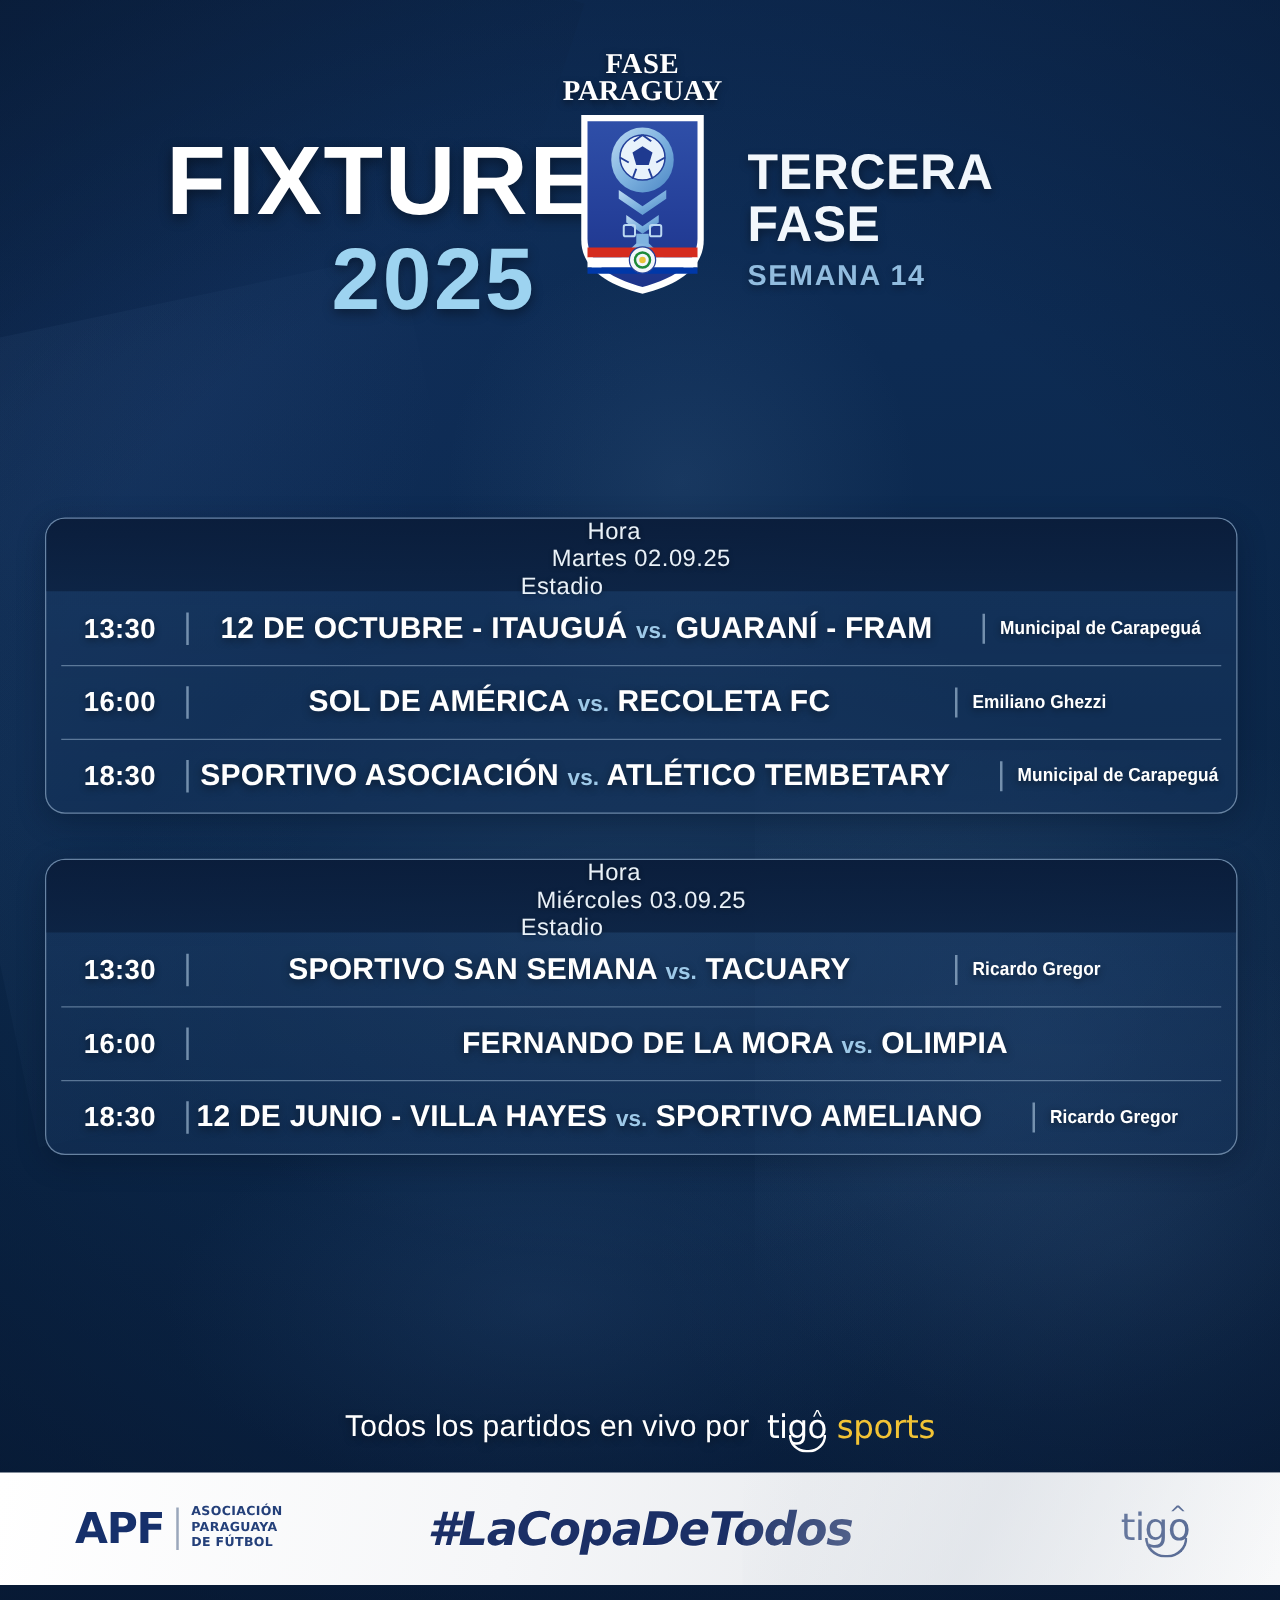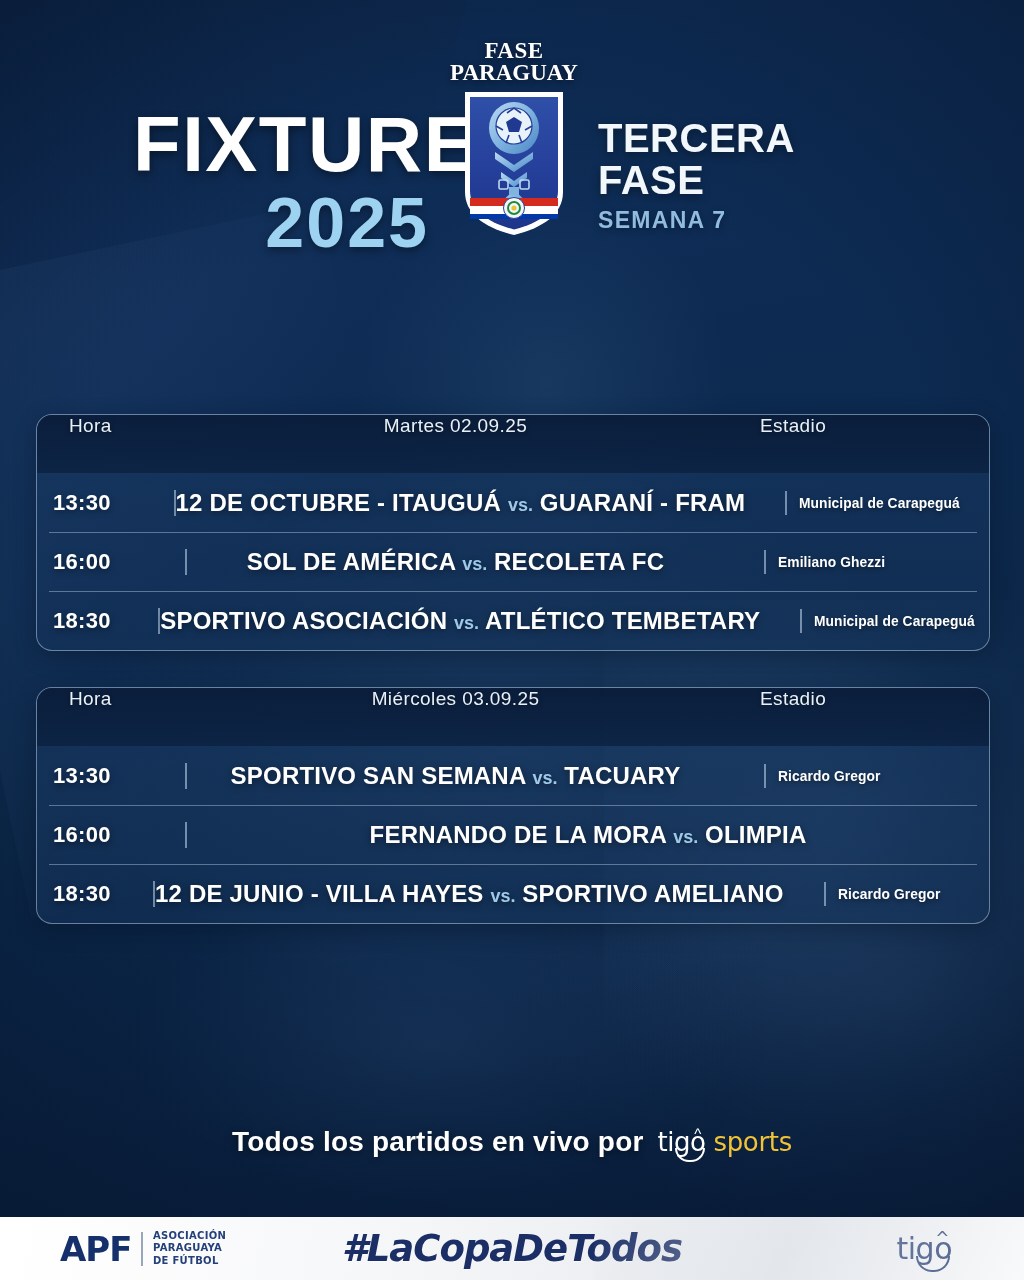--- a/index.html
+++ b/index.html
@@ -71,39 +71,40 @@
 
   
   .tables{position:absolute;left:36px;top:414px;width:952px;}
   .card{
     position:relative;width:952px;border:1.5px solid rgba(174,200,226,.55);
     border-radius:16px;overflow:hidden;margin-bottom:36px;
     background:linear-gradient(180deg,rgba(26,58,100,.55) 0%,rgba(22,52,92,.50) 100%);
     box-shadow:0 6px 22px rgba(2,12,30,.30);
   }
   .card-head{
-    height:58px;display:flex;
+    height:58px;display:flex;align-items:center;
     background:linear-gradient(180deg,rgba(9,27,56,.90) 0%,rgba(11,32,63,.80) 100%);
+    flex-direction:column;
   }
   .c-hora{width:150px;padding-left:32px;box-sizing:border-box;}
   .c-match{flex:1;text-align:center;}
   .c-est{width:265px;padding-left:36px;box-sizing:border-box;}
   .head-txt{color:#e9f1f8;font-size:19px;font-weight:400;letter-spacing:.4px;
     text-shadow:0 1px 4px rgba(0,0,0,.4);}
 
   .row{height:59px;display:flex;align-items:center;position:relative;}
   .row + .row::before{
     content:"";position:absolute;left:12px;right:12px;top:0;height:1px;
     background:rgba(180,206,230,.45);
   }
   .time{
     color:#ffffff;font-size:22px;font-weight:700;letter-spacing:.3px;
     text-shadow:0 2px 6px rgba(0,0,0,.45);
   }
-  .c-hora.row-cell{display:flex;align-items:center;gap:0;padding-left:16px;justify-content:space-between;}
+  .c-hora.row-cell{display:flex;align-items:center;gap:0;padding-left:30px;}
   .vbar{
     display:inline-block;width:2px;height:26px;margin-left:24px;
     background:rgba(180,206,230,.60);
   }
   .match{
     color:#ffffff;font-size:24px;font-weight:700;letter-spacing:.2px;
     text-shadow:0 2px 7px rgba(0,0,0,.45);white-space:nowrap;
     transform:scaleX(.93);transform-origin:center;
   }
   .match .vs{color:#9ec9e8;font-size:18px;font-weight:700;letter-spacing:0;}
@@ -117,21 +118,21 @@
     text-shadow:0 2px 6px rgba(0,0,0,.45);white-space:nowrap;
     transform:scaleX(.92);transform-origin:left center;
   }
 
   
   .live{
     position:absolute;left:0;right:0;top:1112px;height:60px;
     display:flex;align-items:center;justify-content:center;gap:14px;
   }
   .live-txt{
-    color:#ffffff;font-size:28px;font-weight:700;letter-spacing:.2px;
+    color:#ffffff;font-size:24px;font-weight:400;letter-spacing:.2px;
     text-shadow:0 2px 7px rgba(0,0,0,.45);
   }
   .tigo-sports{display:flex;align-items:flex-end;gap:8px;}
   .tigo-mark{position:relative;display:inline-block;}
   .tigo-word{
     color:#ffffff;font-size:26px;font-weight:400;letter-spacing:-.5px;
     font-family:"DejaVu Sans", sans-serif;line-height:1;
   }
   .tigo-hat{
     position:absolute;right:4px;top:-3px;color:#fff;font-size:15px;line-height:1;
@@ -141,21 +142,21 @@
     border:2.2px solid #ffffff;border-top:none;
     border-radius:0 0 26px 26px;
   }
   .sports-word{
     color:#f2c335;font-size:26px;font-weight:400;letter-spacing:-.3px;
     font-family:"DejaVu Sans", sans-serif;line-height:1;
   }
 
   
   .footer{
-    position:absolute;left:0;right:0;bottom:0;height:63px;
+    position:absolute;left:0;right:0;bottom:12px;height:90px;
     background:linear-gradient(100deg,#ffffff 0%,#f5f6f8 40%,#eceef1 62%,#f7f8f9 100%);
     display:flex;align-items:center;
   }
   .footer::after{
     content:"";position:absolute;right:0;top:0;width:42%;height:100%;
     background:linear-gradient(115deg,rgba(255,255,255,0) 0%,rgba(216,221,228,.55) 45%,rgba(255,255,255,.2) 100%);
     pointer-events:none;
   }
   .apf{position:absolute;left:60px;display:flex;align-items:center;gap:10px;}
   .apf-letters{
@@ -242,21 +243,21 @@
           <path d="M11 126 H99 V131 C99 131 99 131 99 131 H11 Z" fill="#0038a8"></path>
           <circle cx="55" cy="120" r="10.5" fill="#f2f6fb" stroke="#24409a" stroke-width="1"></circle>
           <circle cx="55" cy="120" r="6" fill="none" stroke="#1d8a3a" stroke-width="2"></circle>
           <circle cx="55" cy="120" r="2.6" fill="#e8c33a"></circle>
         </svg>
       </div>
 
       <div class="phase-block">
         <div class="phase-l1">TERCERA</div>
         <div class="phase-l2">FASE</div>
-        <div class="phase-week">SEMANA 7</div>
+        <div class="phase-week">SEMANA 14</div>
       </div>
 
     </div>
   </div>
 
   <div class="tables">
 
     <div class="card">
       <div class="card-head">
         <div class="c-hora"><span class="head-txt">Hora</span></div>

